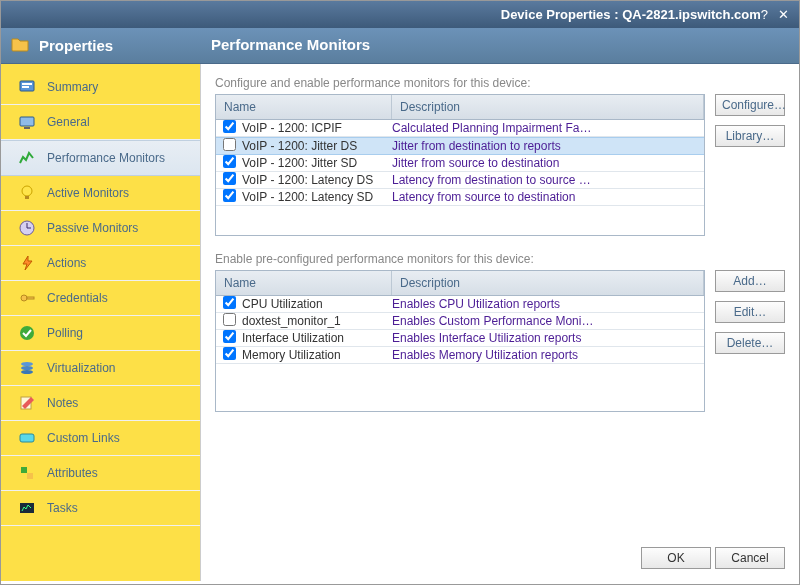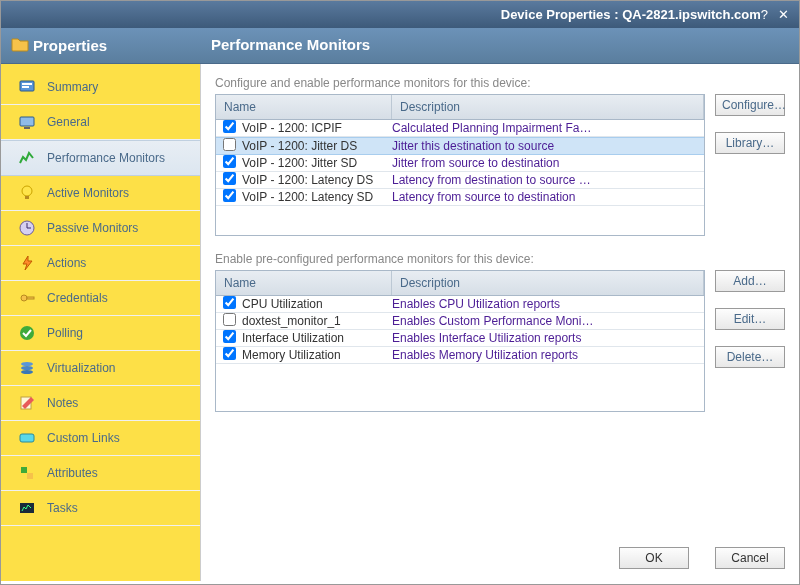--- a/index.html
+++ b/index.html
@@ -26,21 +26,21 @@
 .subheader {
   background: linear-gradient(#6c92b8, #5a7e9e);
   color: #fff;
   display: flex;
   padding: 0;
   border-bottom: 1px solid #4a6a8a;
 }
 .sub-left {
   display: flex;
   align-items: center;
-  gap: 4px;
+  gap: 10px;
   width: 200px;
   font-size: 15px;
   font-weight: bold;
   padding: 8px 10px;
 }
 .sub-right {
   font-size: 15px;
   font-weight: bold;
   padding: 8px 10px;
 }
@@ -108,37 +108,37 @@
   display: flex;
   align-items: center;
   border-bottom: 1px solid #e0e6ec;
   padding: 0 0;
 }
 .trow.sel { background: #cfe4f7; border-top: 1px solid #a8cdee; border-bottom: 1px solid #a8cdee; }
 .cell-check { width: 26px; text-align: center; }
 .cell-name { width: 150px; color: #333; white-space: nowrap; overflow:hidden; text-overflow: ellipsis; padding-right:4px;}
 .cell-desc { flex: 1; color: #4c1d95; white-space: nowrap; overflow: hidden; text-overflow: ellipsis; padding-right:6px;}
 .cell-check input { }
-.side-buttons { width: 70px; display: flex; flex-direction: column; gap: 16px; }
+.side-buttons { width: 70px; display: flex; flex-direction: column; gap: 9px; }
 .btn {
   background: linear-gradient(#fdfdfd, #e8e8e8);
   border: 1px solid #9a9a9a;
   padding: 3px 6px;
   font-size: 12px;
   color: #4a6a8a;
   cursor: pointer;
   text-align: center;
   white-space: nowrap;
 }
 .footer {
   position: absolute;
   bottom: 12px;
   right: 14px;
   display: flex;
-  gap: 26px;
+  gap: 4px;
 }
 .footer .btn { width: 70px; color: #333; }
 </style>
 </head>
 <body>
 
 <div class="titlebar">
   <span>Device Properties : QA-2821.ipswitch.com</span>
   <div class="titlebar-right">
     <span style="cursor:pointer">?</span>
@@ -291,21 +291,21 @@
         </div>
         <div class="tbody h1" id="tbody1">
             <div class="trow">
               <div class="cell-check"><input type="checkbox" checked="" style=""></div>
               <div class="cell-name">VoIP - 1200: ICPIF</div>
               <div class="cell-desc">Calculated Planning Impairment Fa…</div>
             </div>
             <div class="trow sel">
               <div class="cell-check"><input type="checkbox" style=""></div>
               <div class="cell-name">VoIP - 1200: Jitter DS</div>
-              <div class="cell-desc">Jitter this destination to source</div>
+              <div class="cell-desc">Jitter from destination to reports</div>
             </div>
             <div class="trow">
               <div class="cell-check"><input type="checkbox" checked="" style=""></div>
               <div class="cell-name">VoIP - 1200: Jitter SD</div>
               <div class="cell-desc">Jitter from source to destination</div>
             </div>
             <div class="trow">
               <div class="cell-check"><input type="checkbox" checked="" style=""></div>
               <div class="cell-name">VoIP - 1200: Latency DS</div>
               <div class="cell-desc">Latency from destination to source …</div>

